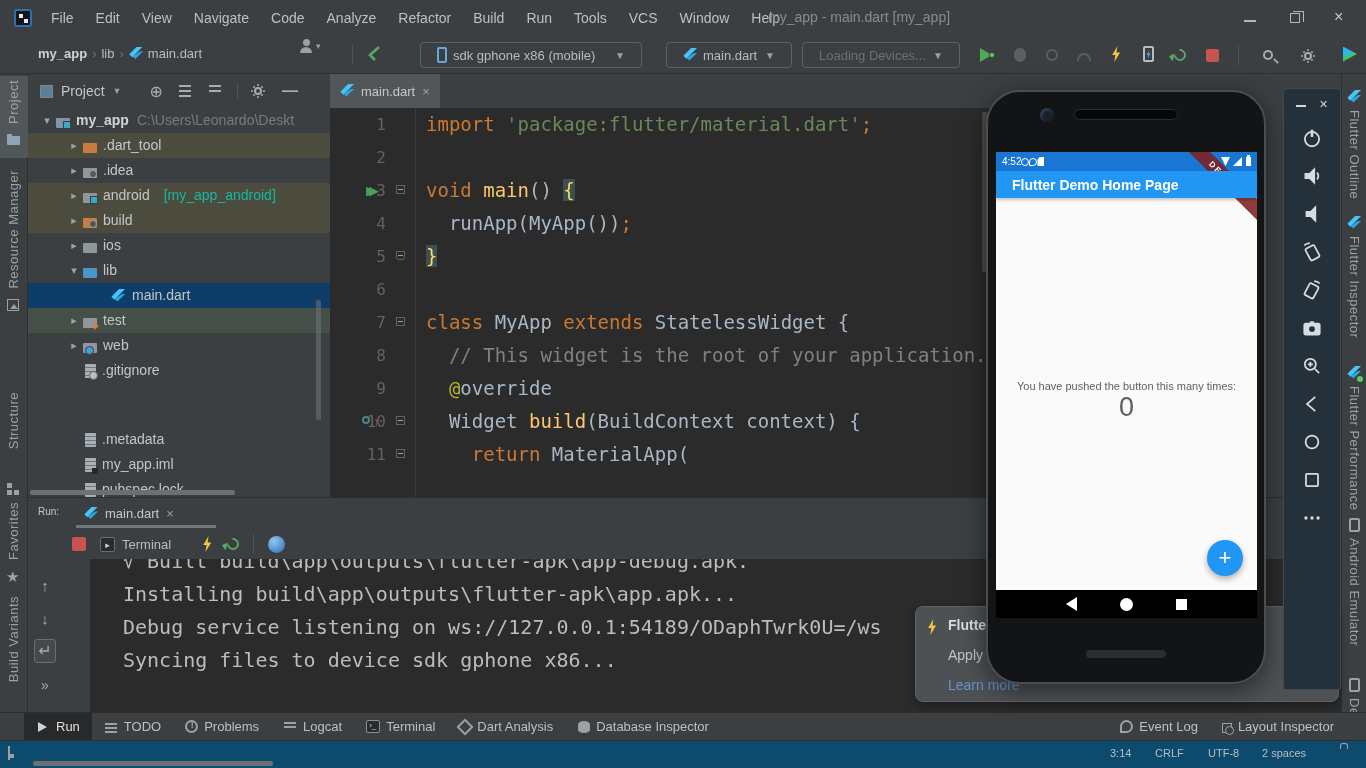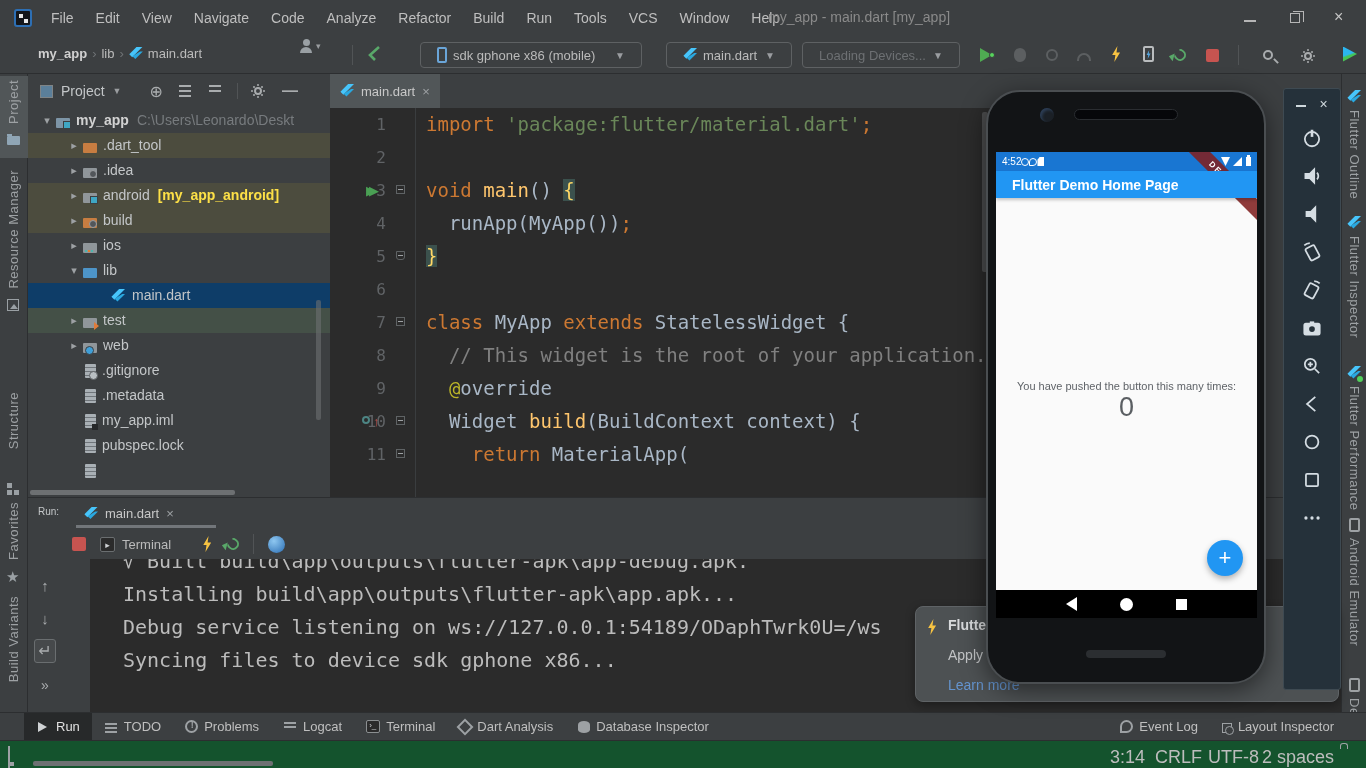--- a/index.html
+++ b/index.html
@@ -72,21 +72,21 @@
 #projhead{position:absolute;left:0;top:0;width:302px;height:34px;display:flex;align-items:center}
 .trow{height:25px;line-height:25px;font-size:14px;white-space:nowrap;position:relative;display:flex;align-items:center}
 .trow.b .tlabel{font-weight:bold;color:#d2d2d2}
 .trow.sel{background:#0e3d68}
 .trow.olive{background:rgba(96,93,59,.45)}
 .trow.grn{background:rgba(80,108,80,.4)}
 .tarrow{display:inline-block;width:18px;text-align:center;color:#9da1a4;font-size:11px;flex:none}
 .ticon{display:inline-block;width:16px;height:16px;margin-right:6px;position:relative;flex:none}
 .tlabel{color:#c3c6c8}
 .tpath{color:#777b7e;margin-left:8px}
-.tsuffix{color:#fde047;font-weight:bold;}
+.tsuffix{color:#14b8a6;font-weight:normal;margin-left:6px}
 .ic-proj,.ic-fol-or,.ic-fol-idea,.ic-fol-and,.ic-fol-build,.ic-fol-ios,.ic-fol-lib,.ic-fol-test,.ic-fol-web{width:14px;height:10px;border-radius:1px;margin-top:4px}
 .ic-proj{background:#7d95a7}.ic-fol-idea{background:#90969a}.ic-fol-ios{background:#90969a}
 .ic-fol-or{background:#c77d41}.ic-fol-build{background:#c77d41}
 .ic-fol-lib{background:#4d94c8}.ic-fol-test{background:#90969a}.ic-fol-web{background:#90969a}
 .ic-proj::before,.ic-fol-or::before,.ic-fol-idea::before,.ic-fol-and::before,.ic-fol-build::before,.ic-fol-ios::before,.ic-fol-lib::before,.ic-fol-test::before,.ic-fol-web::before{content:"";position:absolute;top:2px;left:0;width:6px;height:2px;background:inherit;border-radius:1px 1px 0 0}
 .ic-fol-and{background:#90969a}
 .ic-proj::after{content:"";position:absolute;right:-1px;bottom:-1px;width:6px;height:6px;background:#3fa7c4;border:1px solid #3c3f41}
 .ic-fol-and::after{content:"";position:absolute;right:-1px;bottom:-1px;width:6px;height:6px;background:#3fa7c4;border:1px solid #3c3f41}
 .ic-fol-idea::after,.ic-fol-build::after{content:"";position:absolute;right:0;bottom:0;width:6px;height:6px;border-radius:50%;background:#52565a;border:1px solid #9b9ea1}
 .ic-fol-test::after{content:"";position:absolute;right:-2px;bottom:-2px;width:0;height:0;border-left:5px solid #e07b39;border-top:4px solid transparent;border-bottom:4px solid transparent}
@@ -140,21 +140,21 @@
 .ic-bprob{border:2px solid #9da1a4;border-radius:50%;width:13px;height:13px}
 .ic-bprob::after{content:"!";position:absolute;left:3.5px;top:-2px;font-size:9px;color:#9da1a4;font-weight:bold}
 .ic-blog::before{content:"";position:absolute;left:1px;top:2px;width:12px;height:2px;background:#9da1a4;box-shadow:0 4px 0 #9da1a4,0 8px 0 -4px #9da1a4}
 .ic-bterm{background:#2b2b2b;border:1px solid #8b8f91;border-radius:2px;width:14px;height:13px}
 .ic-bterm::after{content:"›_";position:absolute;left:2px;top:0px;font-size:8px;color:#cfd2d4}
 .ic-bdart{border:2px solid #9da1a4;width:12px;height:12px;transform:rotate(45deg);margin-top:1px}
 .ic-bdb{width:12px;height:12px;background:#9da1a4;border-radius:50% 50% 50% 50%/30% 30% 30% 30%;margin-left:1px}
 .ic-bevent{border:2px solid #9da1a4;border-radius:50% 50% 50% 0;width:13px;height:13px}
 .ic-blayout{border:1.5px solid #9da1a4;width:10px;height:10px;margin-top:2px}
 .ic-blayout::after{content:"";position:absolute;right:-3px;bottom:-3px;width:7px;height:7px;border:1.5px solid #9da1a4;border-radius:50%;background:#3c3f41}
-#statusbar{left:0;top:740px;width:1366px;height:28px;background:#14532d;border-top:1px solid #2c2e30;font-size:18px;color:#bdbdbd}
+#statusbar{left:0;top:740px;width:1366px;height:28px;background:#0c4a6e;border-top:1px solid #2c2e30;font-size:11px;color:#bdbdbd}
 .sbitem{position:absolute;top:6px}
 .locksm{width:9px;height:7px;background:#9da1a4;position:relative;border-radius:1px;margin-top:4px}
 .locksm::before{content:"";position:absolute;left:1.5px;top:-4px;width:6px;height:5px;border:1.5px solid #9da1a4;border-bottom:none;border-radius:3px 3px 0 0}
 .sqico{width:14px;height:12px;border:1px solid #9da1a4;position:relative}
 .sqico::after{content:"";position:absolute;left:1px;bottom:1px;width:4px;height:4px;background:#9da1a4}
 
 
 #rstripe{left:1341px;top:74px;width:25px;height:638px;background:#3c3f41;border-left:1px solid #2c2e30}
 .rsic{position:absolute;left:5px;width:14px;height:14px}
 .greendot{position:absolute;right:-2px;bottom:-2px;width:6px;height:6px;background:#51d05a;border-radius:50%}
@@ -379,21 +379,21 @@
         <span class="tpath"></span>
         <span class="tsuffix"></span>
       </div>
       <div class="trow" style="padding-left: 37px;">
         <span class="tarrow"></span>
         <span class="ticon ic-fig"></span>
         <span class="tlabel">.gitignore</span>
         <span class="tpath"></span>
         <span class="tsuffix"></span>
       </div>
-      <div class="trow" style="padding-left: 37px;">
+      <div class="trow" style="padding-left: 37px; margin-top: 44px;">
         <span class="tarrow"></span>
         <span class="ticon ic-fi"></span>
         <span class="tlabel">.metadata</span>
         <span class="tpath"></span>
         <span class="tsuffix"></span>
       </div>
       <div class="trow" style="padding-left: 37px;">
         <span class="tarrow"></span>
         <span class="ticon ic-fiml"></span>
         <span class="tlabel">my_app.iml</span>

